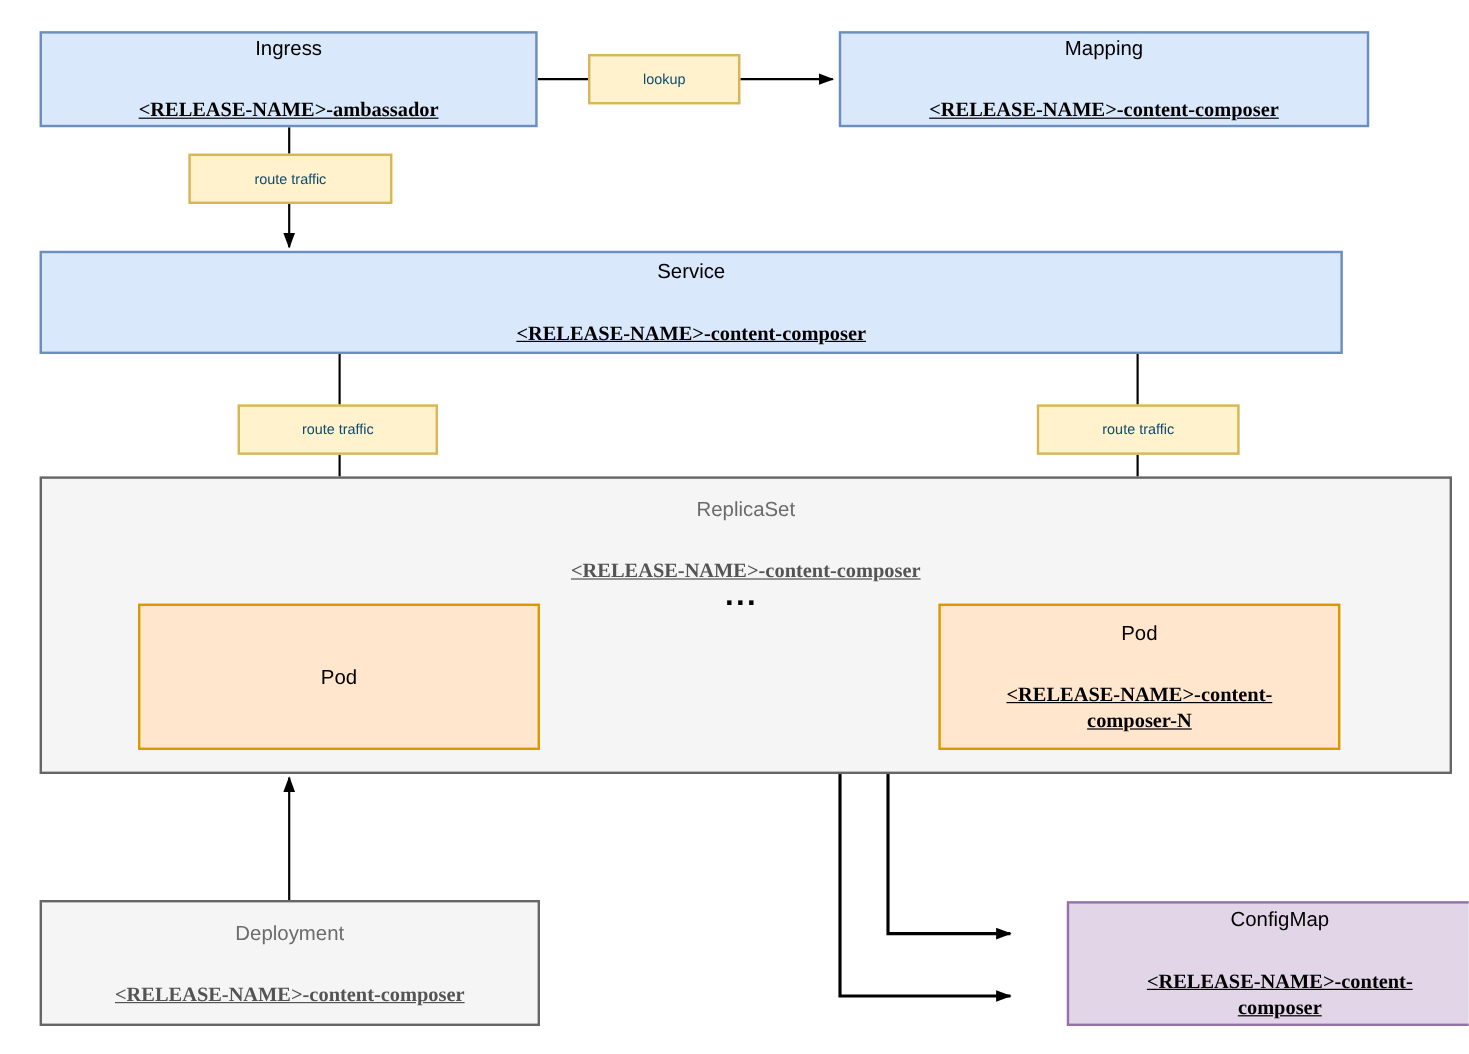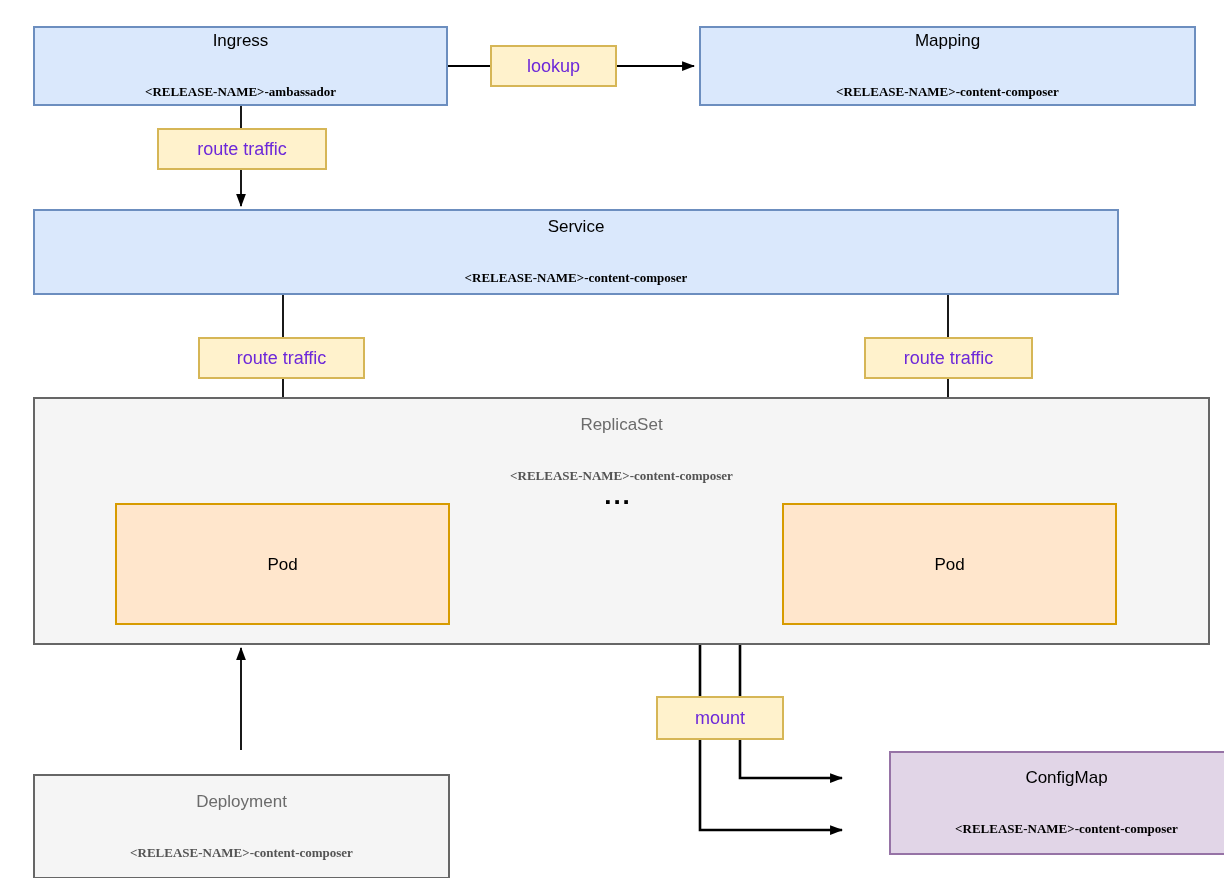--- a/index.html
+++ b/index.html
@@ -10,42 +10,42 @@
   #arrows{position:absolute;left:0;top:0;width:1224px;height:878px;}
   #arrows path.edge{fill:none;stroke:var(--arrow,#000);}
   #arrows .thin{stroke-width:1.8px;}
   #arrows .thick{stroke-width:2.6px;}
   .node{
     position:absolute;box-sizing:border-box;display:flex;flex-direction:column;
     align-items:center;justify-content:center;text-align:center;gap:29px;
   }
   .node .title{font-size:17px;line-height:23px;color:#000;}
   .node .subtitle{
-    font-family:"Liberation Serif", serif;font-weight:bold;font-size:13px;
-    line-height:22px;color:#000;
+    font-family:"Liberation Serif", serif;font-weight:bold;font-size:17px;
+    line-height:22px;color:#000;text-decoration:underline;
   }
   .blue  {background:var(--blue_fill,#dae8fc);  border:2px solid var(--blue_stroke,#6c8ebf);}
   .orange{background:var(--orange_fill,#ffe6cc);border:2px solid var(--orange_stroke,#d79b00);justify-content:center;}
   .purple{background:var(--purple_fill,#e1d5e7);border:2px solid var(--purple_stroke,#9673a6);}
   .gray  {background:var(--gray_fill,#f5f5f5);  border:2px solid var(--gray_stroke,#666666);}
   .gray .title{color:#6b6b6b;}
   .gray .subtitle{color:#545454;}
   #node-ingress   {left:33px;  top:26px;  width:415px; height:80px;}
-  #node-mapping   {left:699px; top:26px;  width:497px; height:80px;}
+  #node-mapping   {left:699px; top:26px;  width:442px; height:80px;}
   #node-service   {left:33px;  top:209px; width:1086px;height:86px;}
   #node-replicaset{left:33px;  top:397px; width:1177px;height:248px;justify-content:flex-start;padding-top:14px;}
   #node-pod0      {left:115px; top:503px; width:335px; height:122px;}
   #node-podN      {left:782px; top:503px; width:335px; height:122px;}
-  #node-deployment{left:33px;  top:750px; width:417px; height:105px;margin-top:24px;}
+  #node-deployment{left:33px;  top:750px; width:417px; height:105px;}
   #node-configmap {left:845px; top:751px; width:355px; height:104px;margin-left:44px;}
   #node-pod0 .subtitle,#node-podN .subtitle,#node-configmap .subtitle{max-width:240px;}
   .edge-label{
     position:absolute;box-sizing:border-box;display:flex;align-items:center;justify-content:center;
     background:var(--yellow_fill,#fff2cc);border:2px solid var(--yellow_stroke,#d6b656);
-    font-size:18px;color:#6d28d9;text-align:center;
+    font-size:12px;color:#0c4a6e;text-align:center;
   }
   #label-lookup       {left:490px; top:45px;  width:127px; height:42px;}
   #label-route1       {left:157px; top:128px; width:170px; height:42px;}
   #label-route2       {left:198px; top:337px; width:167px; height:42px;}
   #label-route3       {left:864px; top:337px; width:169px; height:42px;}
   #label-define-manage{left:127px; top:690px; width:230px; height:42px;}
   #label-mount        {left:656px; top:696px; width:128px; height:44px;}
   #ellipsis{
     position:absolute;left:583px;top:483px;width:70px;height:34px;
     font-size:26px;font-weight:bold;color:#000;text-align:center;line-height:24px;
@@ -93,31 +93,31 @@
     <div class="title">Service</div>
     <div class="subtitle">&lt;RELEASE-NAME&gt;-content-composer</div>
   </div>
 
   <div class="node orange" id="node-pod0">
     <div class="title">Pod</div>
   </div>
 
   <div class="node orange" id="node-podN">
     <div class="title">Pod</div>
+    <div class="subtitle">&lt;RELEASE-NAME&gt;-content-composer-N</div>
   </div>
 
   <div class="node gray" id="node-deployment">
     <div class="title">Deployment</div>
     <div class="subtitle">&lt;RELEASE-NAME&gt;-content-composer</div>
   </div>
 
   <div class="node purple" id="node-configmap">
     <div class="title">ConfigMap</div>
     <div class="subtitle">&lt;RELEASE-NAME&gt;-content-composer</div>
   </div>
 
   <div class="edge-label" id="label-lookup">lookup</div>
   <div class="edge-label" id="label-route1">route traffic</div>
   <div class="edge-label" id="label-route2">route traffic</div>
   <div class="edge-label" id="label-route3">route traffic</div>
-  <div class="edge-label" id="label-mount">mount</div>
 
 </div>
 
 </body></html>

